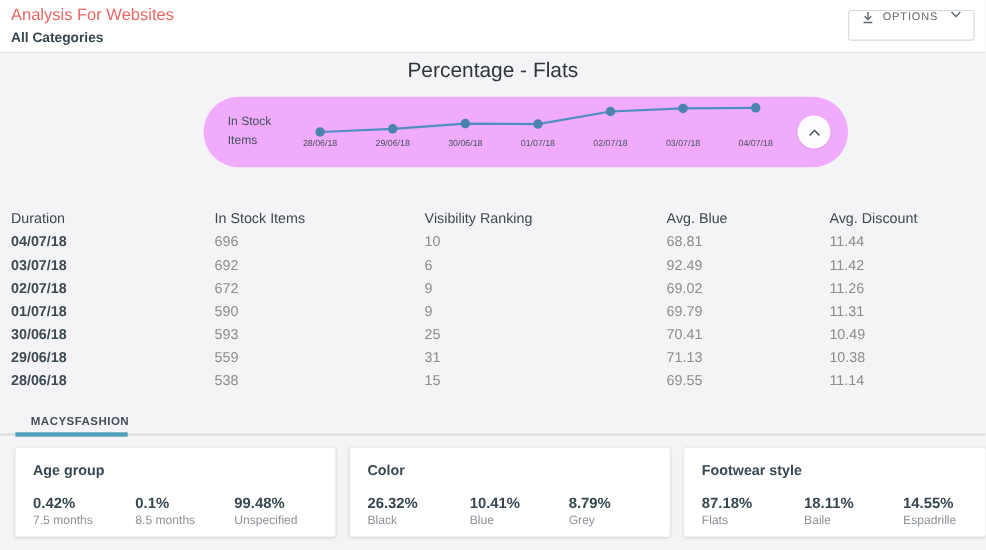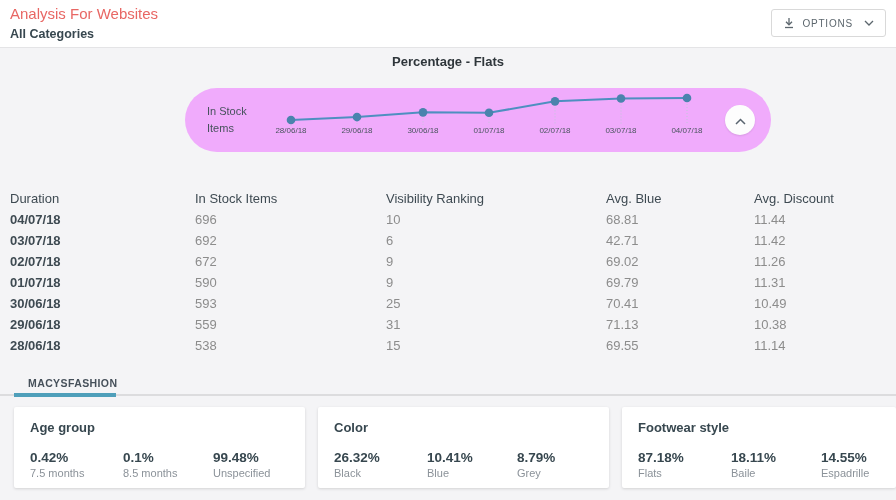--- a/index.html
+++ b/index.html
@@ -5,25 +5,25 @@
   * { box-sizing: border-box; }
   html,body { margin:0; padding:0; }
   body {
     width:896px; height:500px; overflow:hidden; position:relative;
     font-family:"Liberation Sans", sans-serif; background:#f4f4f6;
   }
   
   .header { position:absolute; top:0; left:0; right:0; height:48px; background:#ffffff; border-bottom:1px solid #e4e4e6; z-index:2; }
   .app-title { position:absolute; left:10px; top:5px; font-size:15px; font-weight:normal; color:#e86764; }
   .app-subtitle { position:absolute; left:10px; top:27px; font-size:12.5px; font-weight:bold; color:#37474f; }
-  .options-btn { position:absolute; right:10px; top:9px; height:28px; display:flex; align-items:center; gap:7px; padding:0 11px; border:1px solid #d9d9d9; border-radius:3px; background:#fff; color:#5c666d; font-size:10px; letter-spacing:0.8px; cursor:pointer; }
+  .options-btn { position:absolute; right:10px; top:9px; height:28px; display:flex; gap:7px; padding:0 11px; border:1px solid #d9d9d9; border-radius:3px; background:#fff; color:#5c666d; font-size:10px; letter-spacing:0.8px; cursor:pointer; }
   .options-btn svg { display:block; }
 
   
-  .section-title { position:absolute; top:54px; left:0; width:100%; text-align:center; font-size:13px; font-weight:bold; color:#2f363b; }
+  .section-title { position:absolute; top:54px; left:0; width:100%; text-align:center; font-size:19px; font-weight:normal; color:#2f363b; }
   .chart-pill { position:absolute; left:185px; top:88px; width:586px; height:64px; background:#f0abfc; border-radius:32px; }
   .series-label { position:absolute; left:22px; top:15px; font-size:11px; color:#46525c; line-height:1.5; white-space:pre-line; }
   .chart-svg { position:absolute; left:0; top:0; width:586px; height:64px; }
   .collapse-btn { position:absolute; right:16px; top:17px; width:30px; height:30px; border-radius:50%; background:#fdfdfd; box-shadow:0 1px 2px rgba(0,0,0,0.10); display:flex; align-items:center; justify-content:center; cursor:pointer; }
 
   
   .table { position:absolute; left:10px; right:0; top:187px; font-size:13px; }
   .trow { display:grid; grid-template-columns:185px 191px 220px 148px 1fr; height:21px; align-items:center; }
   .trow.thead { height:22px; }
   .thead .tcell { font-weight:normal; color:#3e4a52; }
@@ -117,21 +117,21 @@
         <div class="tcell tcell-bold">04/07/18</div>
         <div class="tcell">696</div>
         <div class="tcell">10</div>
         <div class="tcell">68.81</div>
         <div class="tcell">11.44</div>
       </div>
       <div class="trow">
         <div class="tcell tcell-bold">03/07/18</div>
         <div class="tcell">692</div>
         <div class="tcell">6</div>
-        <div class="tcell">42.71</div>
+        <div class="tcell">92.49</div>
         <div class="tcell">11.42</div>
       </div>
       <div class="trow">
         <div class="tcell tcell-bold">02/07/18</div>
         <div class="tcell">672</div>
         <div class="tcell">9</div>
         <div class="tcell">69.02</div>
         <div class="tcell">11.26</div>
       </div>
       <div class="trow">

